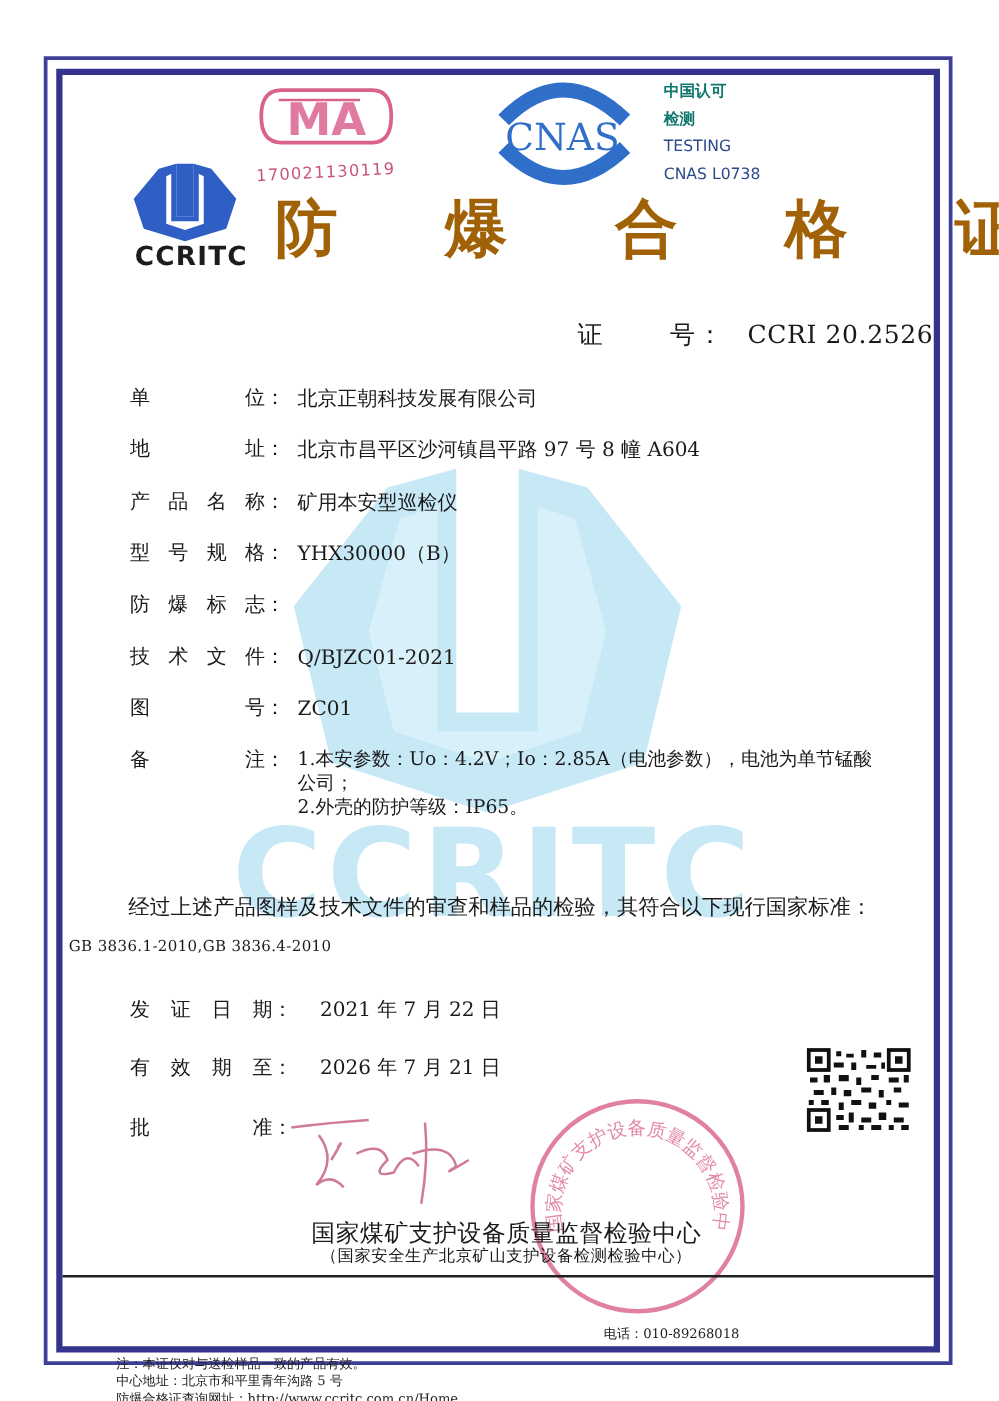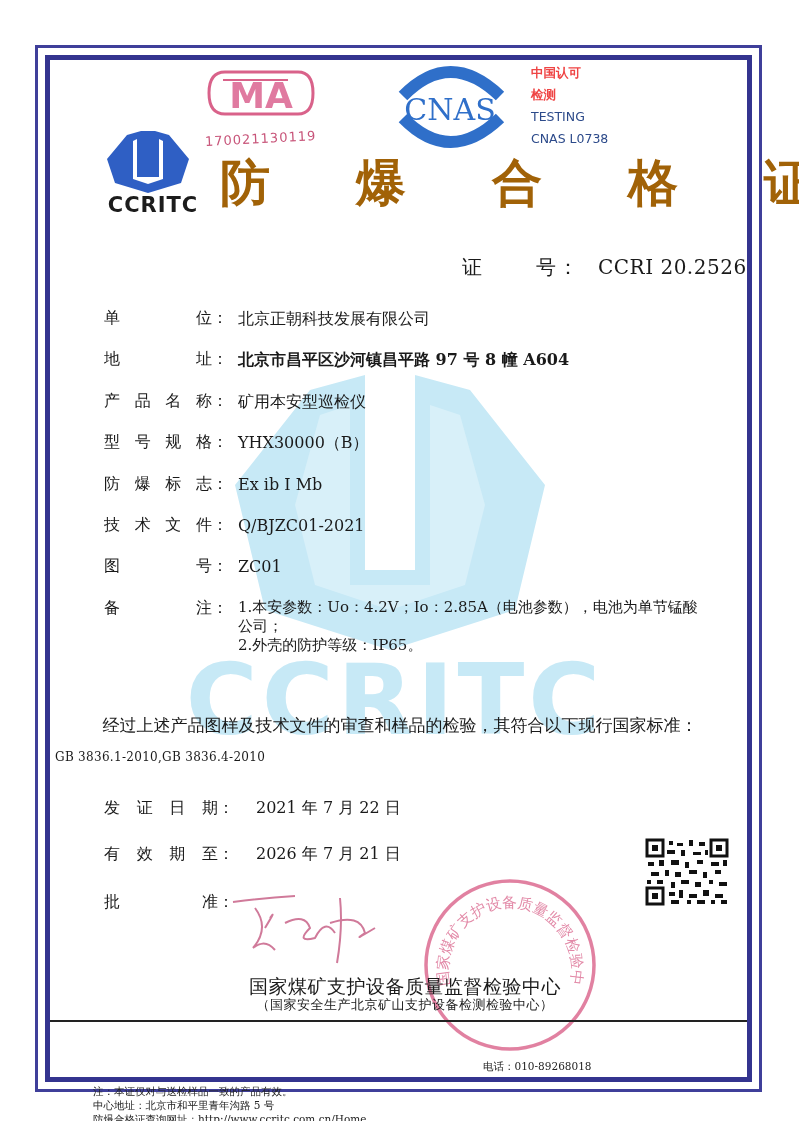--- a/index.html
+++ b/index.html
@@ -36,42 +36,42 @@
     .ma-stamp { left: 203px; top: 68px; width: 115px; height: 50px; }
     .ma-number {
       left: 205px; top: 131px; font-family: "DejaVu Sans", sans-serif;
       font-size: 13px; color: #c8557a; letter-spacing: 1px; transform: rotate(-3deg);
     }
     .cnas-logo { left: 388px; top: 58px; width: 125px; height: 95px; }
     .cnas-info {
       left: 531px; top: 62px; font-family: "DejaVu Sans", sans-serif;
       font-size: 12.5px; color: #2c4a8a; line-height: 22px;
     }
-    .cnas-info .cn { font-weight: bold; color: #ef4444; }
+    .cnas-info .cn { font-weight: bold; color: #0f766e; }
     .title {
       left: 220px; top: 150px; width: 420px;
       font-family: Liberation Mono, monospace; font-weight: bold; font-size: 50px;
       letter-spacing: 28px; color: #a16207; white-space: nowrap;
     }
     .cert-no {
       left: 462px; top: 254px; font-size: 20px; white-space: nowrap;
     }
     .cert-no .lbl { letter-spacing: 2px; }
     .cert-no .gap { display: inline-block; width: 52px; }
     .cert-no .val { margin-left: 18px; letter-spacing: 0.5px; }
     
     .fields { left: 104px; top: 308px; width: 620px; }
     .field { display: flex; height: 41.4px; align-items: flex-start; font-size: 16px; }
     .field .label {
       width: 108px; display: flex; justify-content: space-between; flex: none;
       font-family: "DejaVu Sans", sans-serif;
     }
     .field .colon { width: 26px; flex: none; font-family: "DejaVu Sans", sans-serif; }
     .field .value { flex: 1; line-height: 22px; }
-    .field .value.bold { font-weight: bold; }
+    .field .value.bold { font-weight: normal; }
     .notes { display: flex; font-size: 15px; }
     .notes .label {
       width: 108px; display: flex; justify-content: space-between; flex: none;
       font-family: "DejaVu Sans", sans-serif; font-size: 16px;
     }
     .notes .colon { width: 26px; flex: none; font-family: "DejaVu Sans", sans-serif; font-size: 16px; }
     .notes .value { flex: 1; line-height: 19px; }
     .statement {
       left: 55px; top: 714px; width: 690px; text-align: center;
       font-family: "DejaVu Sans", sans-serif; font-size: 17px; white-space: nowrap;
@@ -186,21 +186,20 @@
     <div class="value">YHX30000（B）</div>
   </div>
   <div class="field">
     <div class="label">
         <span>防</span>
         <span>爆</span>
         <span>标</span>
         <span>志</span>
       </div>
     <div class="colon">：</div>
-    <div class="value">Ex ib I Mb</div>
   </div>
   <div class="field">
     <div class="label">
         <span>技</span>
         <span>术</span>
         <span>文</span>
         <span>件</span>
       </div>
     <div class="colon">：</div>
     <div class="value">Q/BJZC01-2021</div>

